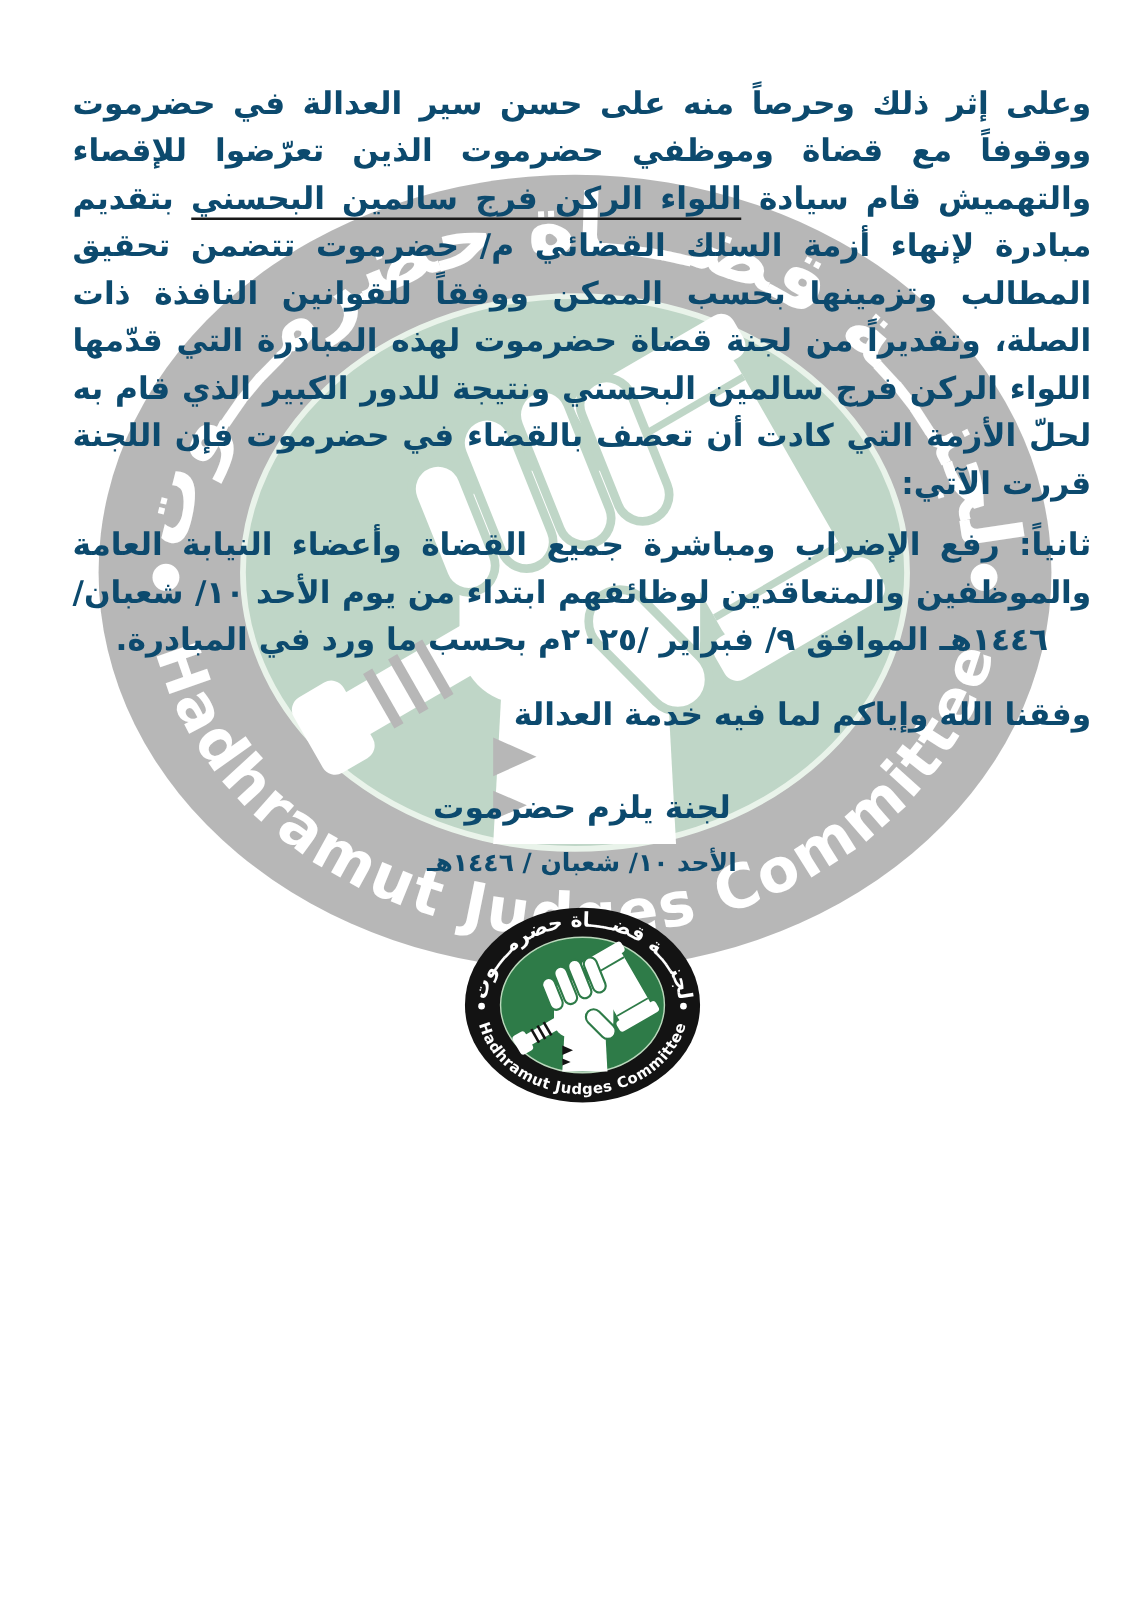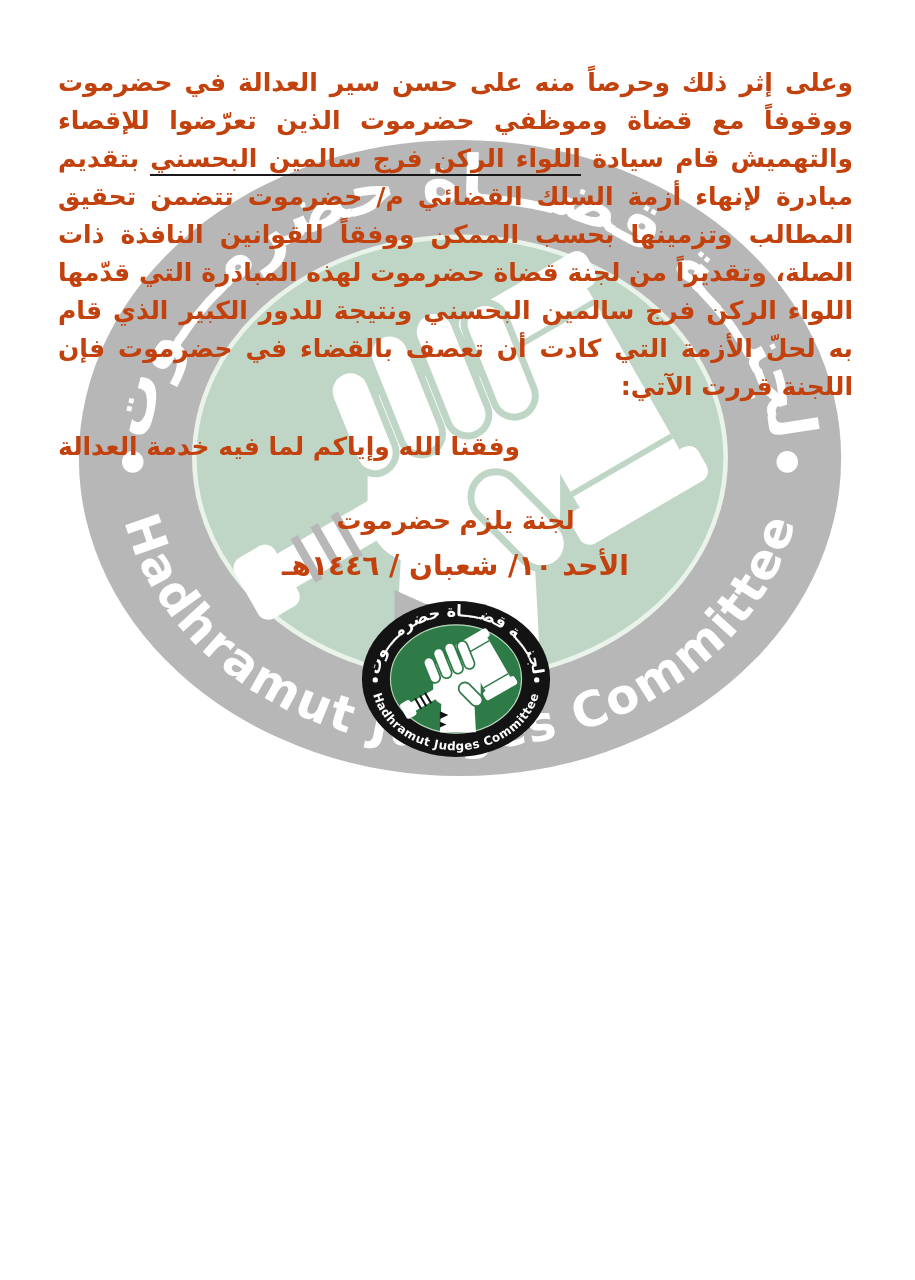--- a/index.html
+++ b/index.html
@@ -16,46 +16,46 @@
     position:absolute;
     left:75px;top:136px;
     width:770px;height:644px;
     opacity:0.3;
     z-index:0;
     pointer-events:none;
   }
   .content{
     position:relative;
     z-index:1;
-    padding:64px 62px 0 58px;
-    color:#c2410c;
+    padding:64px 42px 0 58px;
+    color:#0c4a6e;
     font-size:25px;
     line-height:38px;
   }
   .para{
     margin:0 0 11px 0;
     text-align:justify;
   }
   .p-intro{ text-align-last:right; }
   .p-item{ text-align-last:center; }
   .underlined{
     border-bottom:2.5px solid #191919;
     padding-bottom:1px;
   }
   .prayer{
-    text-align:left;
+    text-align:right;
     margin:22px 0 0 0;
   }
   .signature{
     margin-top:36px;
     text-align:center;
   }
   .signature .sig-line{
     margin:0 0 8px 0;
-    font-size:28px;
+    font-size:20px;
     line-height:37px;
   }
   .sig-committee{ font-size:25px !important; }
   .logo-wrap{
     width:190px;
     height:158px;
     margin:16px auto 0 auto;
   }
   .logo-wrap svg, .watermark svg{ display:block; width:100%; height:100%; }
   .arc-ar{
@@ -130,20 +130,21 @@
     <svg viewBox="0 0 200 166" preserveAspectRatio="none">
       <use href="#logo-art"></use>
     </svg>
   </div>
 
   <div class="content">
 
     <p class="para p-intro"><span>وعلى إثر ذلك وحرصاً منه على حسن سير العدالة في حضرموت ووقوفاً مع قضاة وموظفي حضرموت الذين تعرّضوا للإقصاء والتهميش قام سيادة </span><span class="underlined">اللواء الركن فرج سالمين البحسني</span><span> بتقديم مبادرة لإنهاء أزمة السلك القضائي م/ حضرموت تتضمن تحقيق المطالب وتزمينها بحسب الممكن ووفقاً للقوانين النافذة ذات الصلة، وتقديراً من لجنة قضاة حضرموت لهذه المبادرة التي قدّمها اللواء الركن فرج سالمين البحسني ونتيجة للدور الكبير الذي قام به لحلّ الأزمة التي كادت أن تعصف بالقضاء في حضرموت فإن اللجنة قررت الآتي:</span></p>
 
 
+    <p class="para p-item">ثانياً: رفع الإضراب ومباشرة جميع القضاة وأعضاء النيابة العامة والموظفين والمتعاقدين لوظائفهم ابتداء من يوم الأحد ١٠/ شعبان/١٤٤٦هـ الموافق ٩/ فبراير /٢٠٢٥م بحسب ما ورد في المبادرة.</p>
 
 
     <p class="prayer">وفقنا الله وإياكم لما فيه خدمة العدالة</p>
 
     <div class="signature">
       <p class="sig-line sig-committee">لجنة يلزم حضرموت</p>
       <p class="sig-line">الأحد ١٠/ شعبان / ١٤٤٦هـ</p>
     </div>
 
     <div class="logo-wrap">

